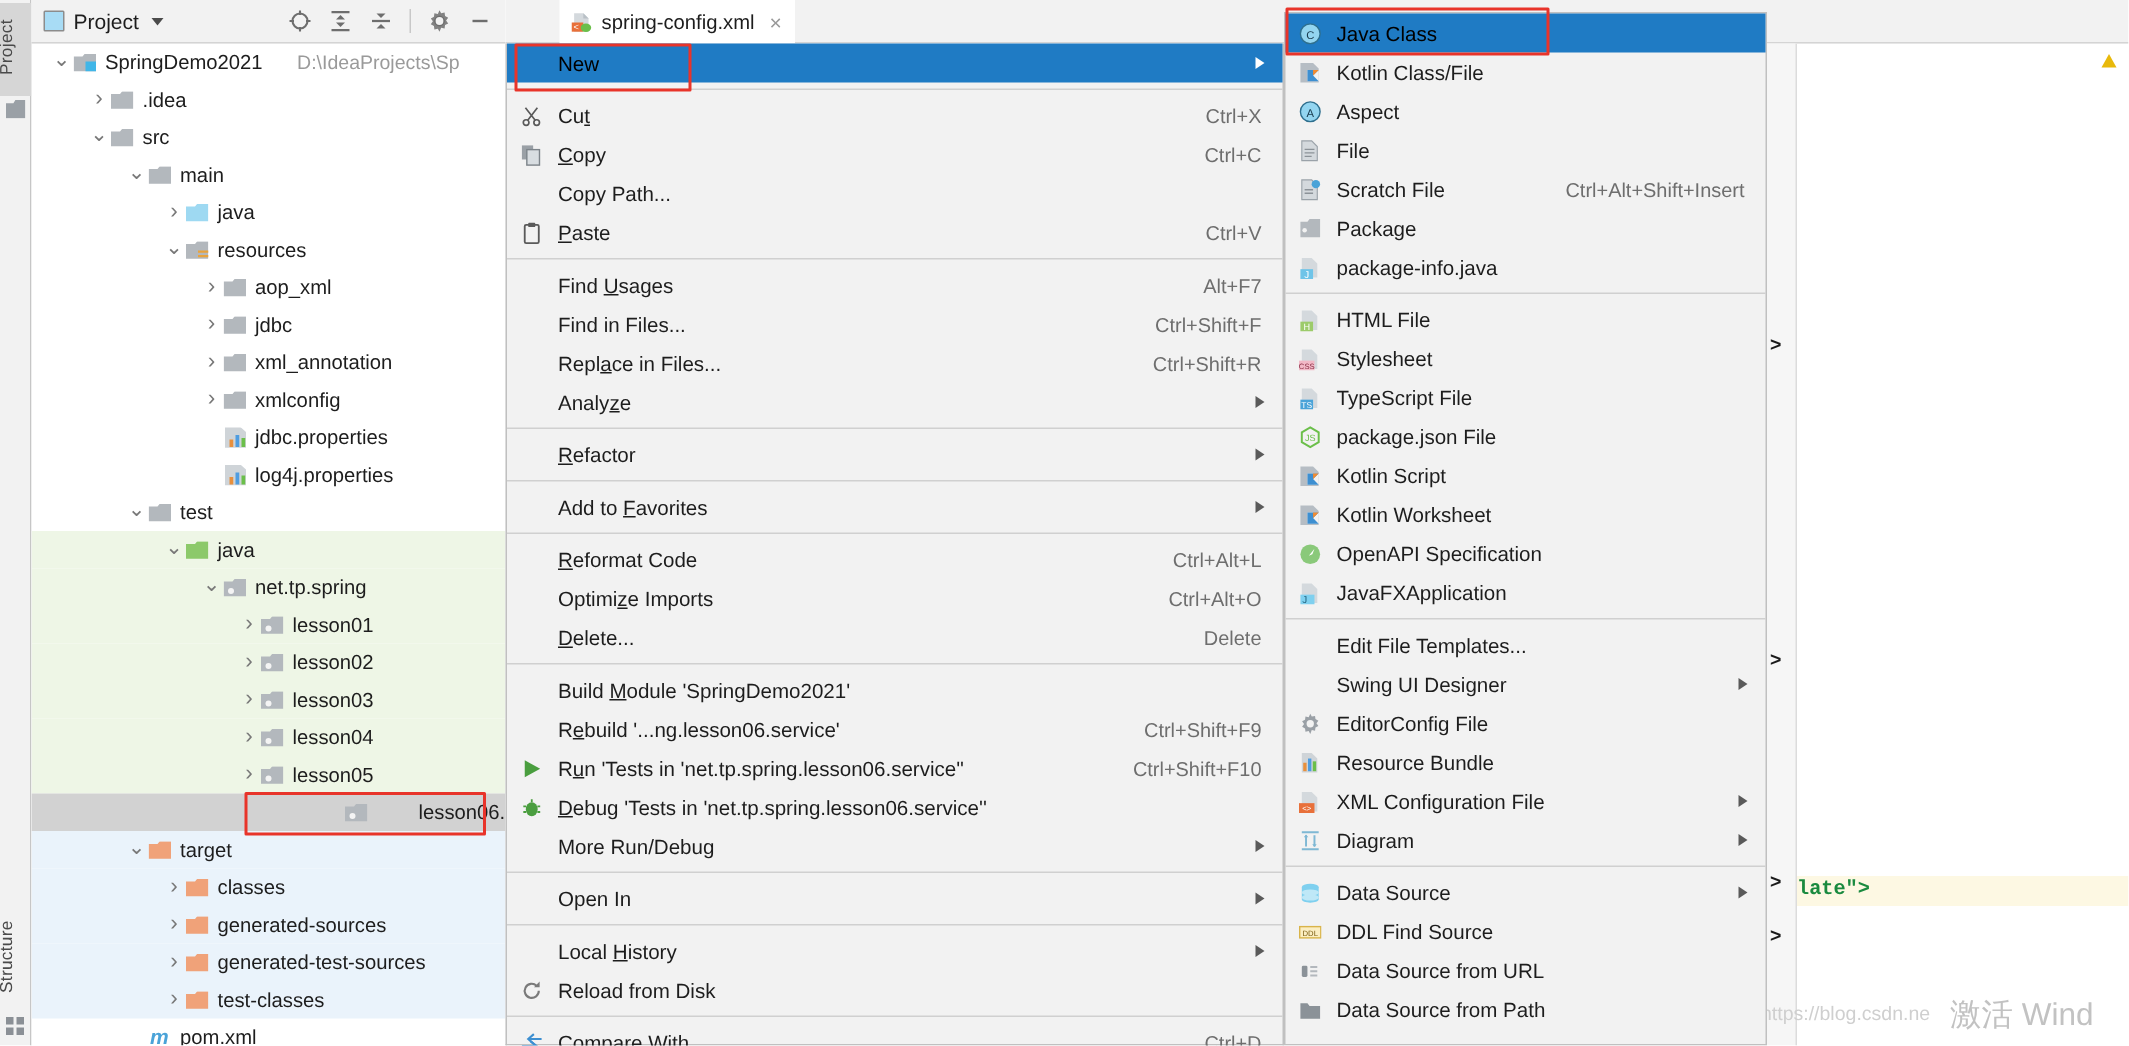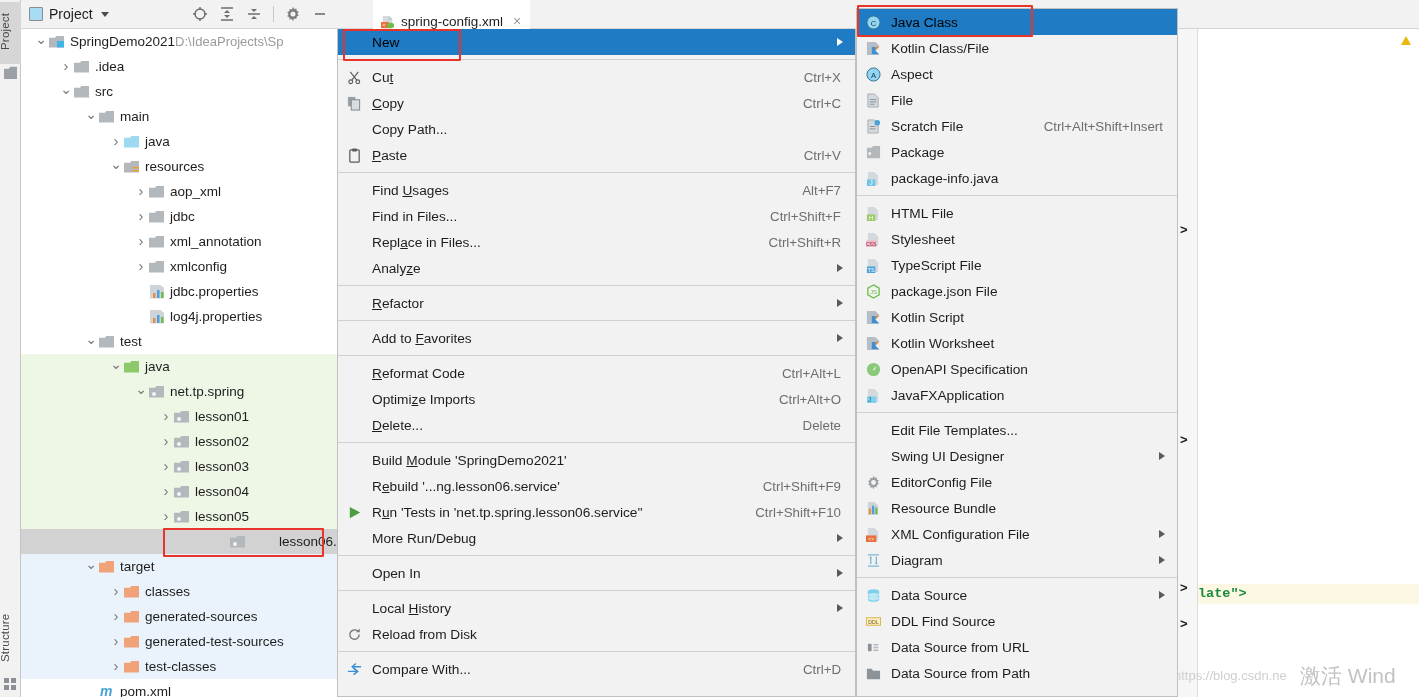--- a/index.html
+++ b/index.html
@@ -49,21 +49,21 @@
   .hdr-tools svg { display:block; }
   .hdr-sep { width:1px;height:16px;background:#c8c8c8; }
 
   .tree { position:absolute; top:29px; left:0; right:0; bottom:0; overflow:hidden; font-size:13.5px; }
   .row { height:25px; display:flex; align-items:center; white-space:nowrap; position:relative; }
   .row .arrow { width:16px; text-align:center; color:#787878; font-size:11px; flex:0 0 16px; }
   .row .arrow.open::before { content:"⌄"; position:relative; top:-3px; font-size:14px;}
   .row .arrow.closed::before { content:"›"; font-size:15px; position:relative; top:-1px;}
   .row .ico { width:16px; height:14px; flex:0 0 16px; margin-right:5px; position:relative; }
   .row .lbl { color:#1d1d1d; }
-  .row .path { color:#9a9a9a; margin-left:0; font-size:13px; }
+  .row .path { color:#9a9a9a; margin-left:23px; font-size:13px; }
   .row.bold .lbl { font-weight:normal; }
 
   
   .f-gray  { background:#b3b8bd; clip-path: polygon(0 18%,40% 18%,50% 3%,100% 3%,100% 100%,0 100%); }
   .f-blue  { background:#9ed9f2; clip-path: polygon(0 18%,40% 18%,50% 3%,100% 3%,100% 100%,0 100%); }
   .f-green { background:#8cc96a; clip-path: polygon(0 18%,40% 18%,50% 3%,100% 3%,100% 100%,0 100%); }
   .f-orange{ background:#f0a279; clip-path: polygon(0 18%,40% 18%,50% 3%,100% 3%,100% 100%,0 100%); }
   .f-mod::after { content:""; position:absolute; right:0; bottom:0; width:7px;height:7px;background:#40b6e8; }
   .f-res::after{ content:""; position:absolute; right:-1px; bottom:-1px; width:8px;height:8px;
       background: linear-gradient(#e8a33d,#e8a33d) 0 1px/8px 1.5px no-repeat,
@@ -85,21 +85,21 @@
   .row.sel-gray  { background:#d2d2d2;gap:28px; }
   .row.sel-blue  { background:#eaf3fb; }
 
   
   .redbox { position:absolute; border:2.5px solid #e8342a; pointer-events:none; z-index:60; border-radius:1px; }
 
   
   .editor-area { position:absolute; left:337px; top:0; right:0; bottom:0; background:#ffffff; }
   .tabbar { position:absolute; left:337px; top:0; right:0; height:29px; background:#f2f2f2; border-bottom:1px solid #d4d4d4; }
   .tab {
-    position:absolute; left:36px; top:0; height:29px; display:flex; align-items:flex-end;
+    position:absolute; left:36px; top:0; height:29px; display:flex; align-items:center;
     gap:6px; padding:0 9px 0 8px; background:#ffffff;
   }
   .tab .xml-ico { width:14px;height:14px;position:relative; }
   .tab .tablabel { font-size:13.5px; }
   .tab .closex { color:#9a9a9a; font-size:14px; margin-left:4px; }
   .gutter-col { position:absolute; left:1176px; top:29px; width:22px; bottom:0; background:#f6f6f6; border-right:1px solid #dcdcdc;}
   .fold { position:absolute; left:1180px; width:12px; height:12px; color:#1a1a1a; font-weight:bold; font-size:13px; }
   .code-hl { position:absolute; left:1198px; height:20px; background:#fdf8e3; }
   .code-txt { position:absolute; font-family:"Liberation Mono", monospace; font-size:13.5px; white-space:pre; }
   .warn-tri { position:absolute; right:8px; top:36px; width:0;height:0;
@@ -549,20 +549,29 @@
       <div class="mi">
         <span class="mico">
           <svg width="15" height="15" viewBox="0 0 16 16">
             <path d="M3 2l11 6-11 6z" fill="#4a9e3f"></path>
           </svg>
         </span>
         <span class="mlabel">R<u>u</u>n 'Tests in 'net.tp.spring.lesson06.service''</span>
         <span class="mkey">Ctrl+Shift+F10</span>
       </div>
       <div class="mi">
+        <span class="mico">
+          <svg width="15" height="15" viewBox="0 0 16 16">
+            <ellipse cx="8" cy="9" rx="4.2" ry="5" fill="#4a9e3f"></ellipse>
+            <path d="M2 7h2M12 7h2M2 11h2M12 11h2M8 2v2" stroke="#4a9e3f" stroke-width="1.3"></path>
+          </svg>
+        </span>
+        <span class="mlabel"><u>D</u>ebug 'Tests in 'net.tp.spring.lesson06.service''</span>
+      </div>
+      <div class="mi">
         <span class="mico"></span>
         <span class="mlabel">More Run/Debug</span>
         <span class="msub"></span>
       </div>
       <div class="msep"></div>
       <div class="mi">
         <span class="mico"></span>
         <span class="mlabel">Open In</span>
         <span class="msub"></span>
       </div>

